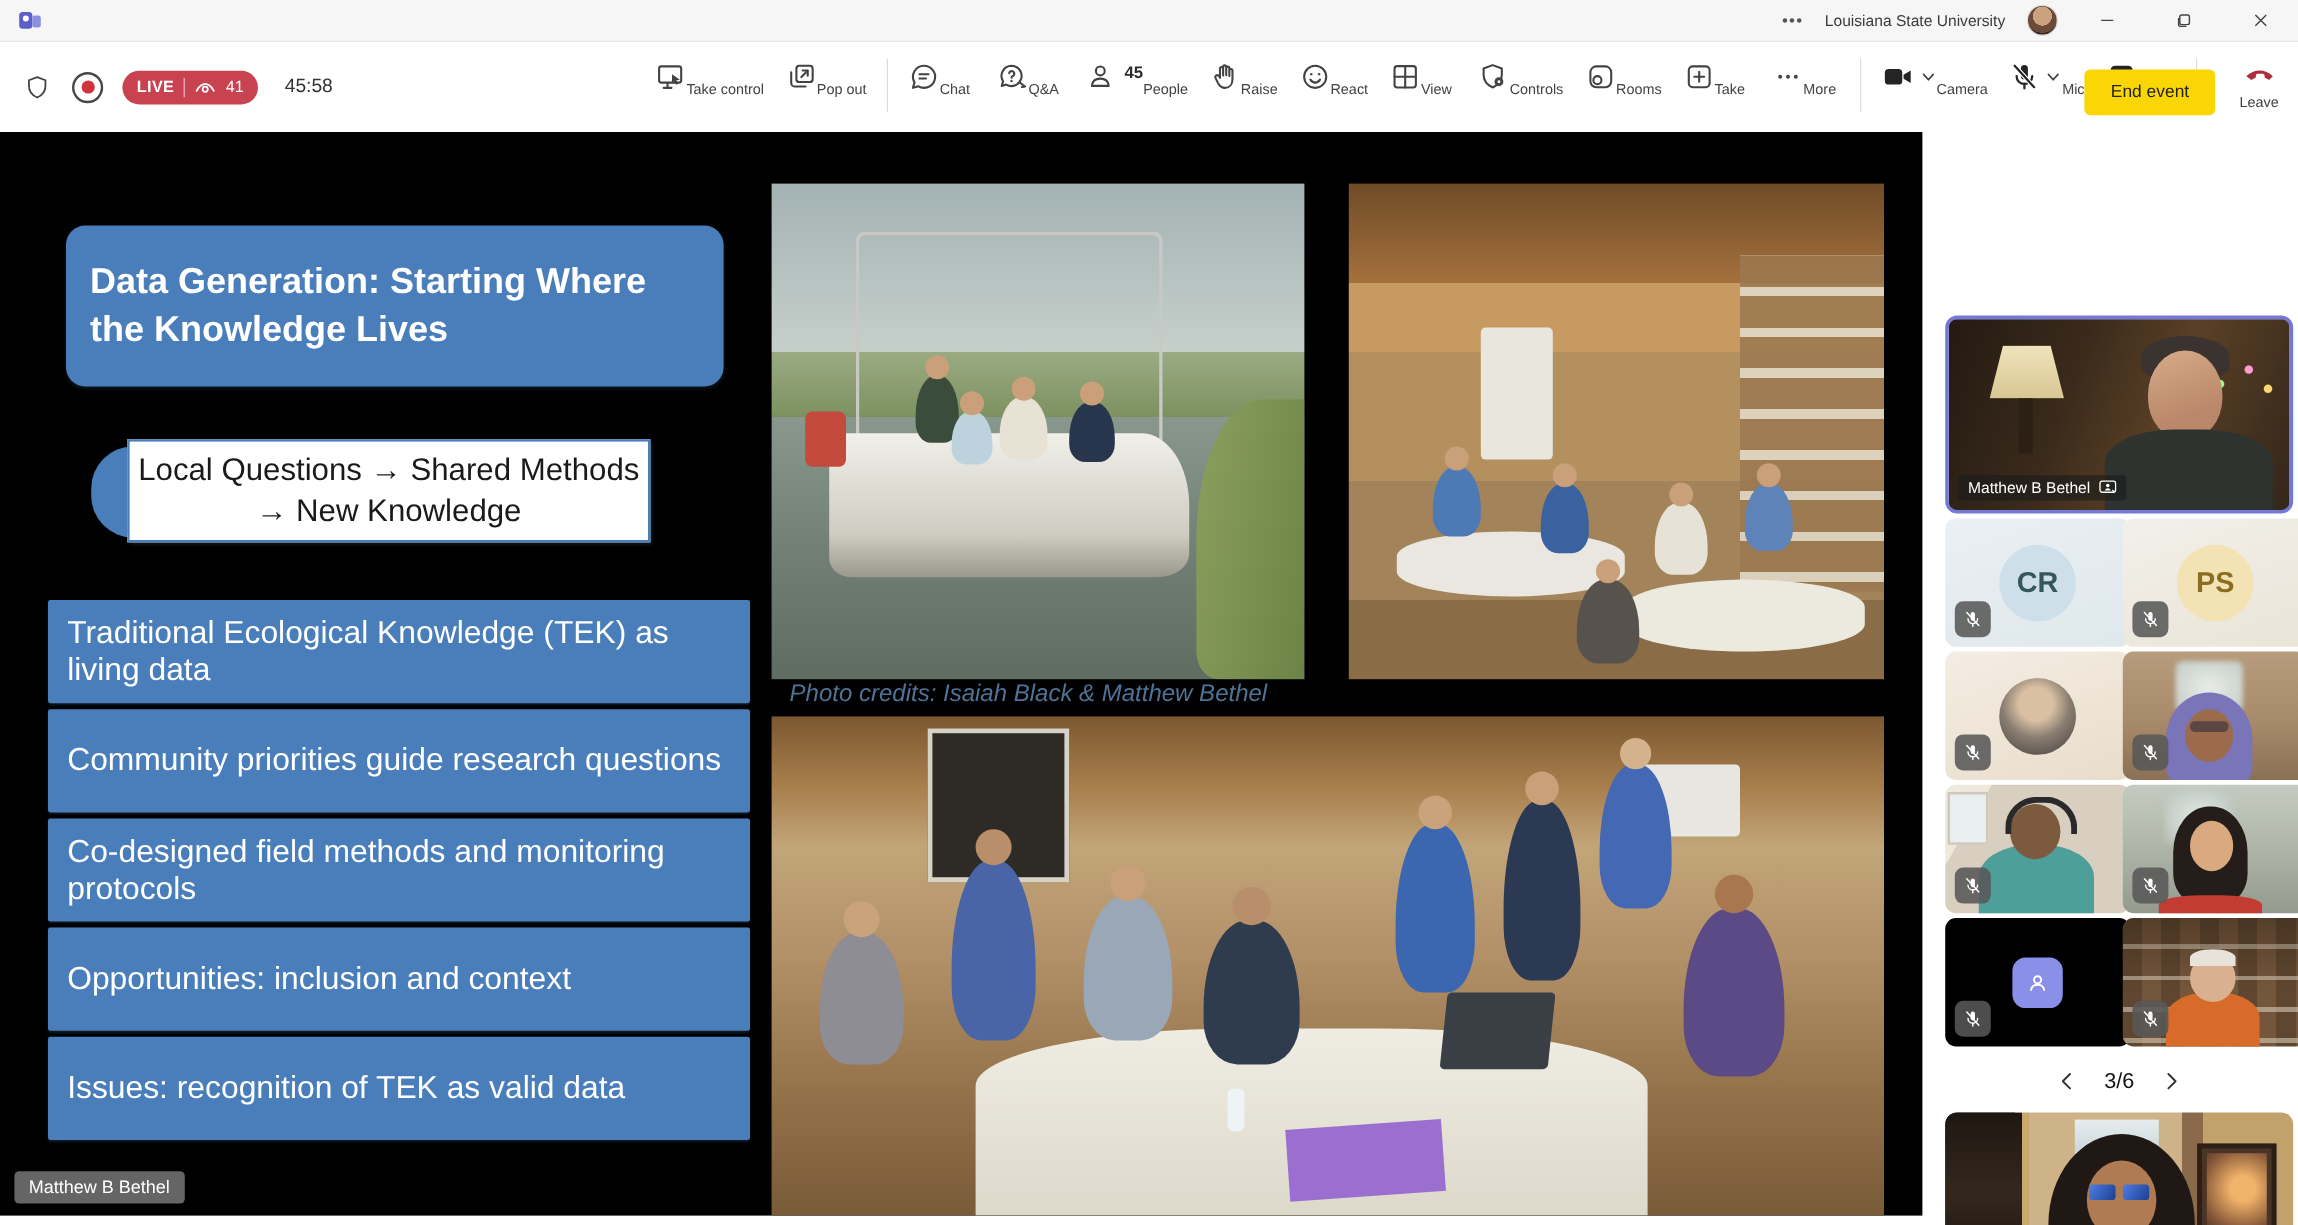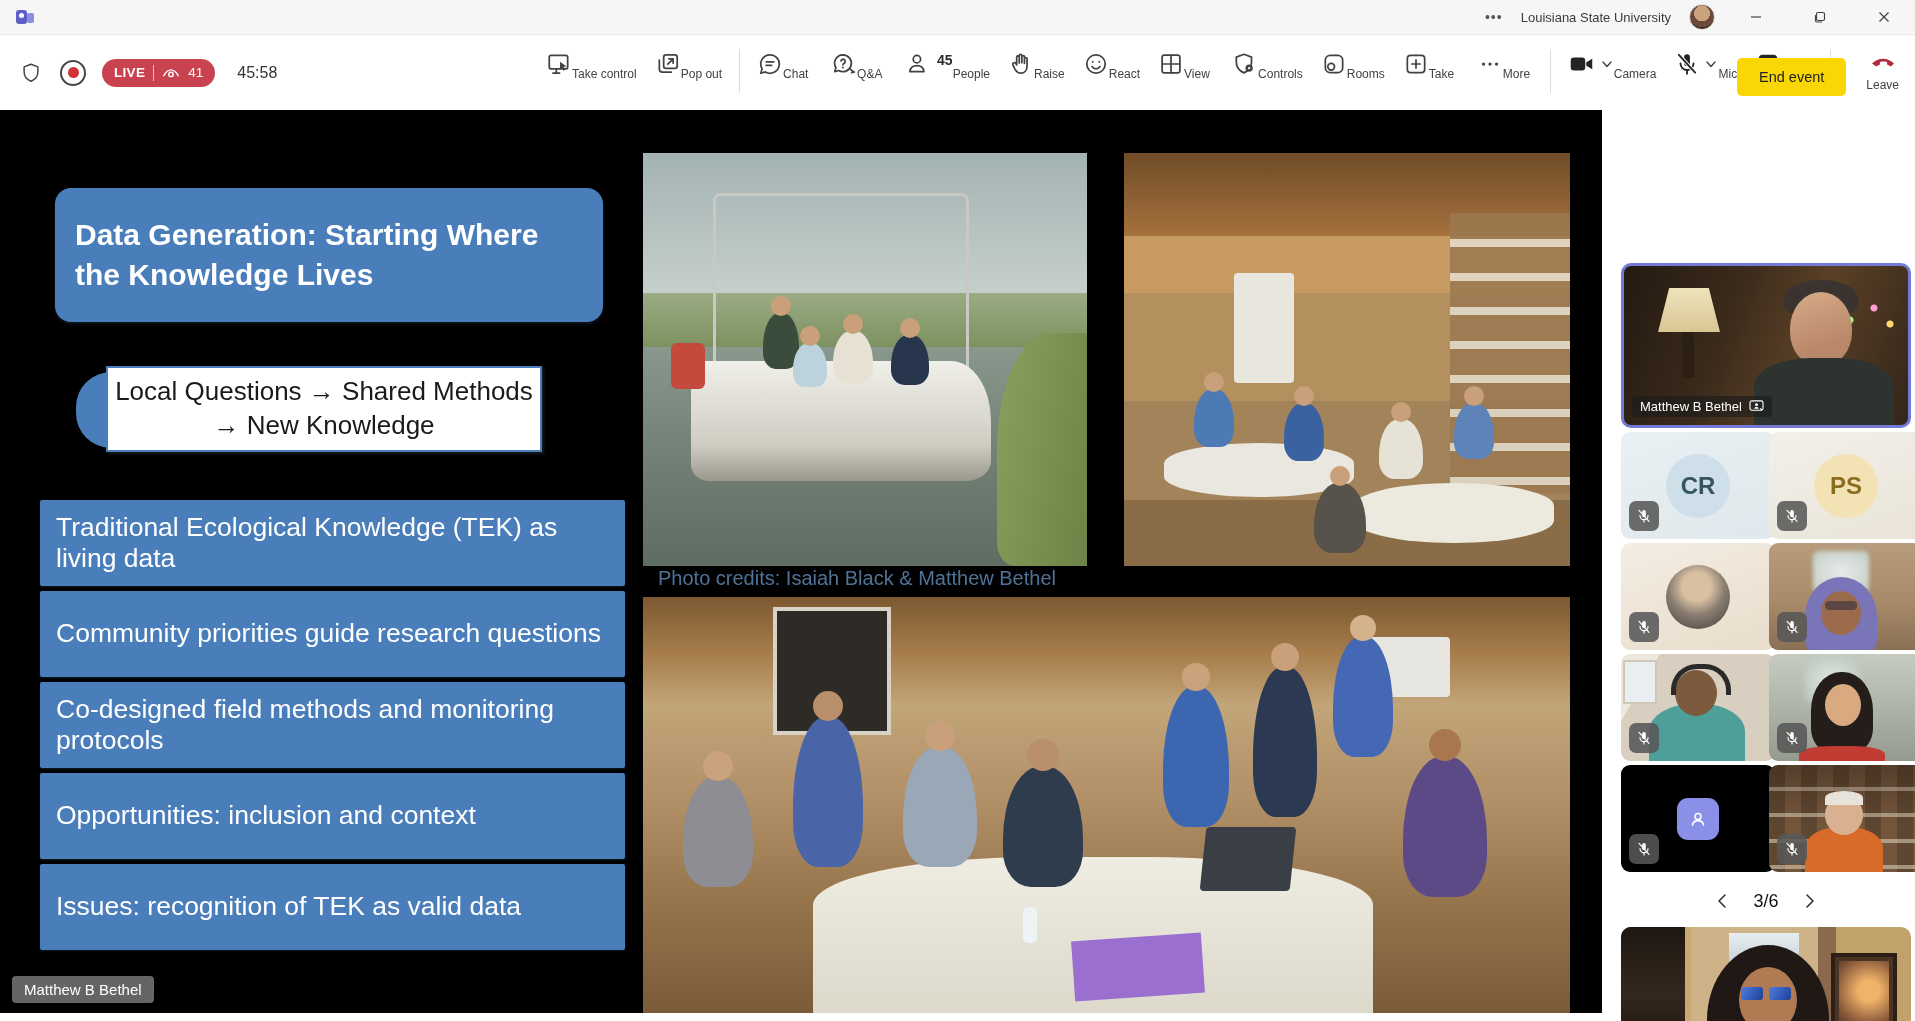--- a/index.html
+++ b/index.html
@@ -46,21 +46,21 @@
 
   
   .stage{position:absolute;left:0;top:110px;width:1915px;height:911px;background:#fff;}
   .slide{position:absolute;left:0;top:0;width:1602px;height:903px;background:#000000;overflow:hidden;}
 
   .slide-title{position:absolute;left:55px;top:78px;width:548px;height:134px;background:#4a7ebb;border-radius:16px;display:flex;align-items:center;padding:0 20px;box-sizing:border-box;color:#fff;font-size:30px;font-weight:bold;line-height:1.32;box-shadow:0 2px 3px rgba(60,90,130,.25);}
   .callout-tab{position:absolute;left:76px;top:262px;width:70px;height:76px;background:#4a7ebb;border-radius:38px;}
   .callout{position:absolute;left:106px;top:256px;width:436px;height:86px;background:#fff;border:2.5px solid #4a7ebb;box-sizing:border-box;display:flex;align-items:center;justify-content:center;text-align:center;font-size:26px;color:#1a1a1a;line-height:1.3;box-shadow:2px 2px 3px rgba(90,110,140,.25);}
   .bullet{position:absolute;left:40px;width:585px;height:86px;background:#4a7ebb;border-radius:2px;display:flex;align-items:center;padding:0 16px;box-sizing:border-box;color:#fff;font-size:26.5px;line-height:1.18;box-shadow:0 1px 2px rgba(60,90,130,.3);}
   .b1{top:390px}.b2{top:481px}.b3{top:572px}.b4{top:663px}.b5{top:754px}
-  .photo-credit{position:absolute;left:658px;top:457px;font-size:20px;color:#4f7396;}
+  .photo-credit{position:absolute;left:658px;top:457px;font-size:20px;font-style:italic;color:#4f7396;}
   .presenter-tag{position:absolute;left:12px;top:866px;background:rgba(106,106,106,.95);color:#fff;font-size:15px;padding:5px 12px;border-radius:4px;}
 
   
   .photo{position:absolute;overflow:hidden;}
   .ph-boat{left:643px;top:43px;width:444px;height:413px;background:linear-gradient(180deg,#a3b2b3 0%,#c6d0cb 34%,#9aab83 34%,#7d9160 47%,#88988c 47%,#6e7c72 78%,#5e6c62 100%);}
   .ph-boat .grass{position:absolute;right:0;top:180px;width:90px;height:233px;background:linear-gradient(100deg,#8ba05e,#6c8347);border-radius:60% 0 0 20%/50% 0 0 10%;}
   .ph-boat .hull{position:absolute;left:48px;top:208px;width:300px;height:120px;background:linear-gradient(180deg,#f0efe9,#cfcdc2 70%,#9a988c);border-radius:14px 40px 26px 18px/14px 60px 20px 16px;}
   .ph-boat .frame{position:absolute;left:70px;top:40px;width:250px;height:180px;border:3px solid #c8c9c4;border-bottom:none;border-radius:8px 8px 0 0;}
   .ph-boat .motor{position:absolute;left:28px;top:190px;width:34px;height:46px;background:#c44a3e;border-radius:6px;}
   .fig{position:absolute;border-radius:45% 45% 35% 35%/60% 60% 30% 30%;}

